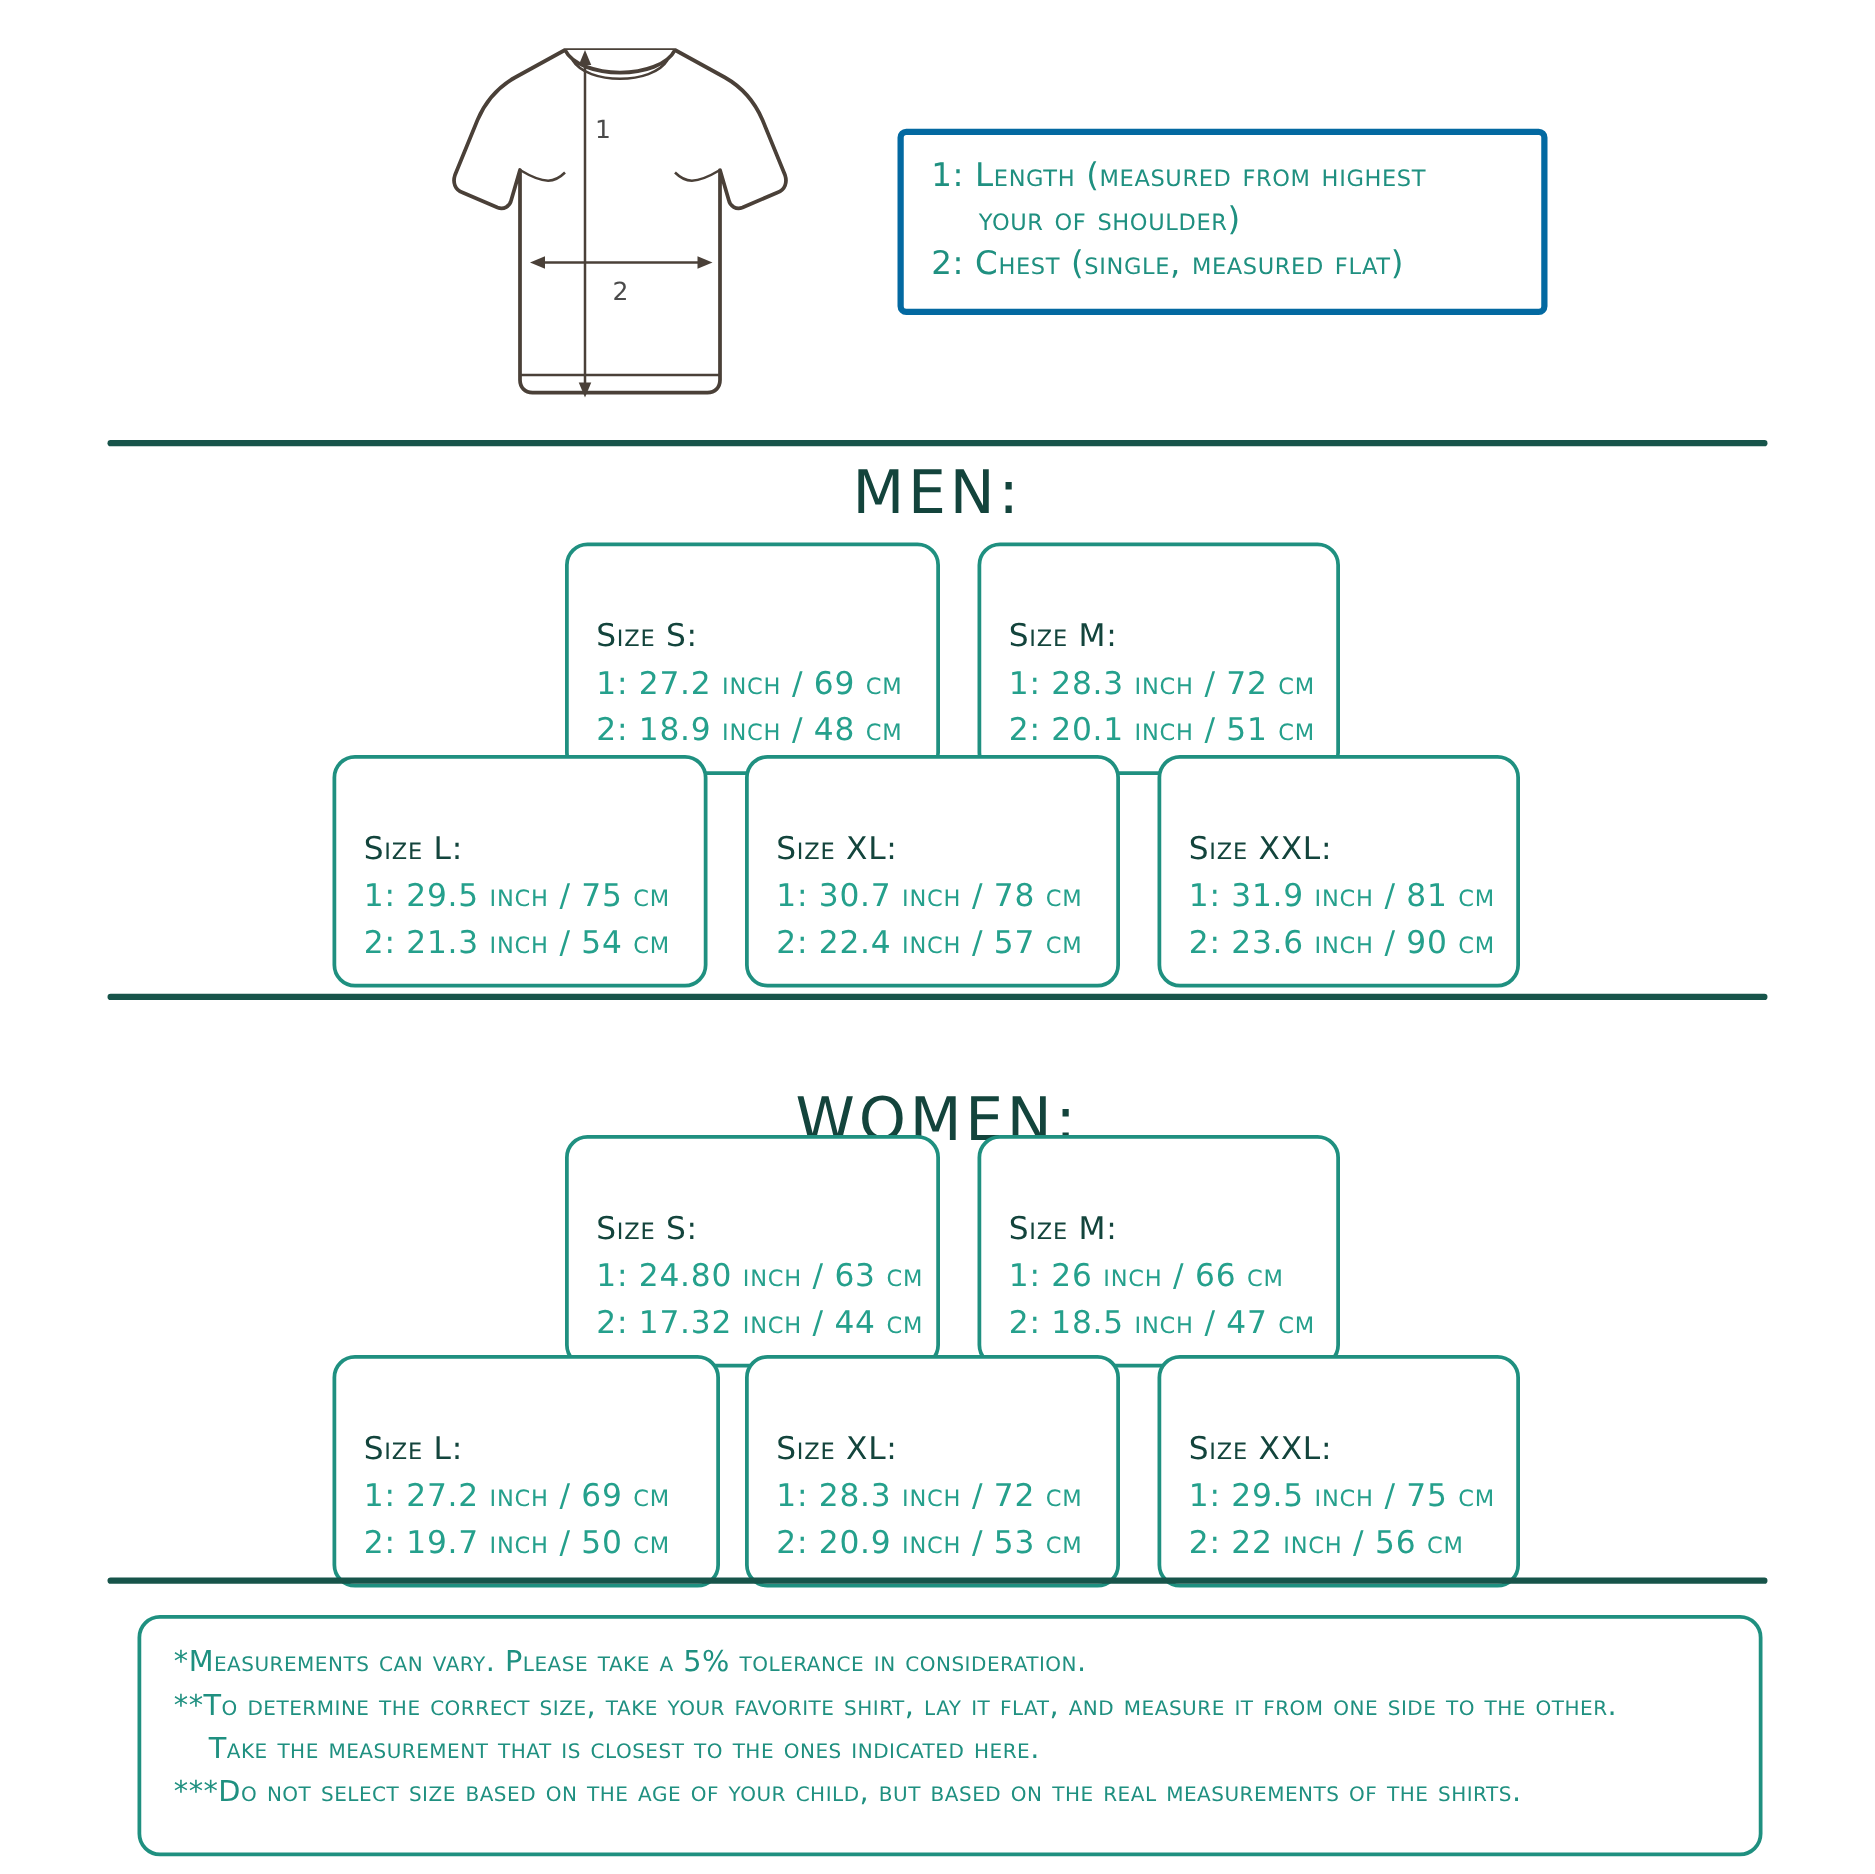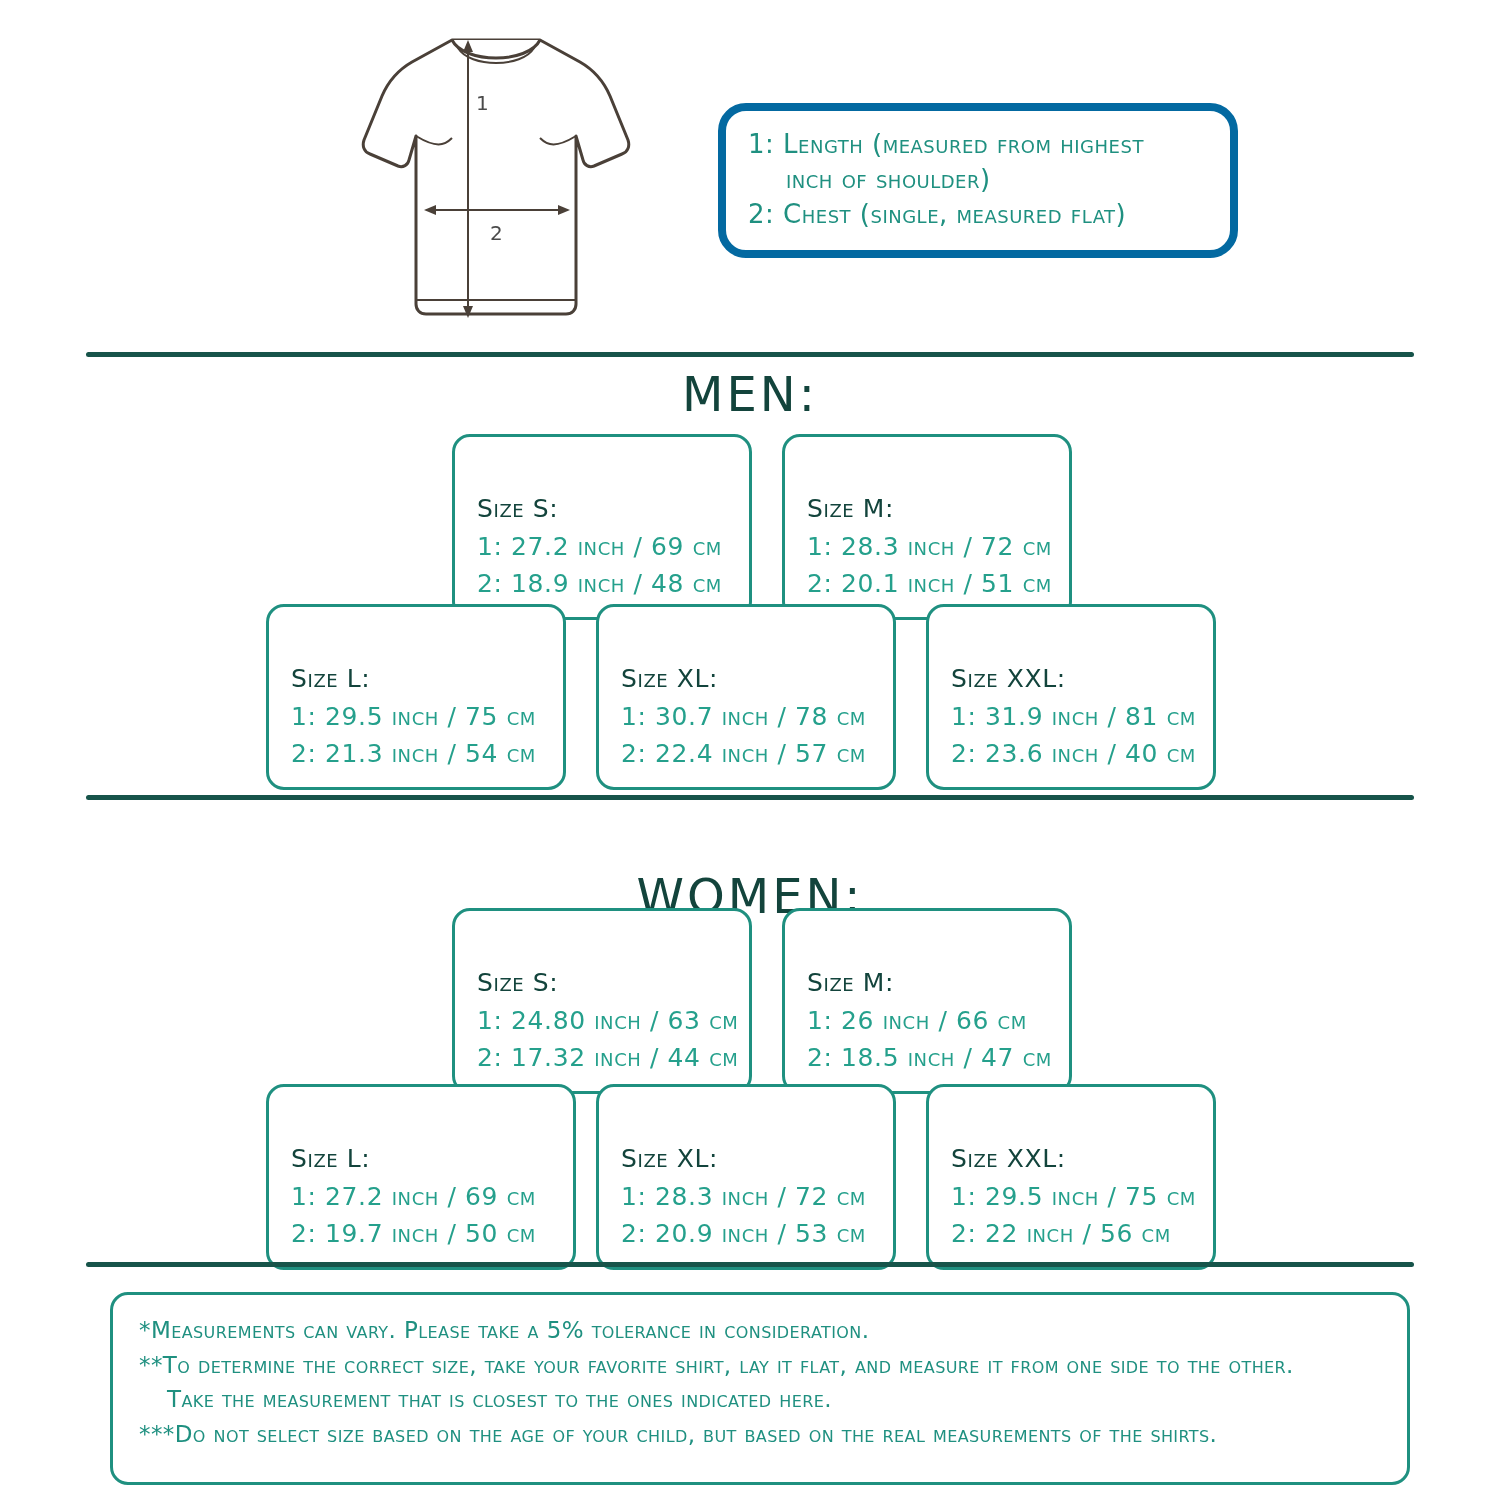--- a/index.html
+++ b/index.html
@@ -31,22 +31,22 @@
     top: 18px;
     width: 320px;
     height: 320px;
   }
   .legend-box {
     position: absolute;
     left: 718px;
     top: 103px;
     width: 520px;
     box-sizing: border-box;
-    border: 8px solid #0369a1;
-    border-radius: 28px;
+    border: 5px solid #0369a1;
+    border-radius: 7px;
     padding: 16px 22px 18px 22px;
   }
   .legend-line {
     font-family: "DejaVu Sans", sans-serif;
     font-size: 26px;
     letter-spacing: 0.5px;
     color: #1f9080;
     line-height: 1.35;
     font-variant: small-caps;
     white-space: nowrap;
@@ -177,21 +177,21 @@
 
         <line x1="92" y1="192" x2="222" y2="192" stroke="#4a4038" stroke-width="2"></line>
         <polygon points="84,192 96,187 96,197" fill="#4a4038"></polygon>
         <polygon points="230,192 218,187 218,197" fill="#4a4038"></polygon>
         <text class="dim-label" x="150" y="222">2</text>
       </svg>
     </div>
 
     <div class="legend-box">
       <div class="legend-line">1: Length (measured from highest</div>
-      <div class="legend-line indent">inch of shoulder)</div>
+      <div class="legend-line indent">your of shoulder)</div>
       <div class="legend-line">2: Chest (single, measured flat)</div>
     </div>
   </div>
 
   <div class="divider d1"></div>
 
   <div class="group-title men-title">MEN:</div>
 
   <div class="card m-s">
     <div class="size-label">Size S:</div>
@@ -209,21 +209,21 @@
     <div class="measure">2: 21.3 inch / 54 cm</div>
   </div>
   <div class="card m-xl">
     <div class="size-label">Size XL:</div>
     <div class="measure">1: 30.7 inch / 78 cm</div>
     <div class="measure">2: 22.4 inch / 57 cm</div>
   </div>
   <div class="card m-xxl">
     <div class="size-label">Size XXL:</div>
     <div class="measure">1: 31.9 inch / 81 cm</div>
-    <div class="measure">2: 23.6 inch / 40 cm</div>
+    <div class="measure">2: 23.6 inch / 90 cm</div>
   </div>
 
   <div class="divider d2"></div>
 
   <div class="group-title women-title">WOMEN:</div>
 
   <div class="card w-s">
     <div class="size-label">Size S:</div>
     <div class="measure">1: 24.80 inch / 63 cm</div>
     <div class="measure">2: 17.32 inch / 44 cm</div>

